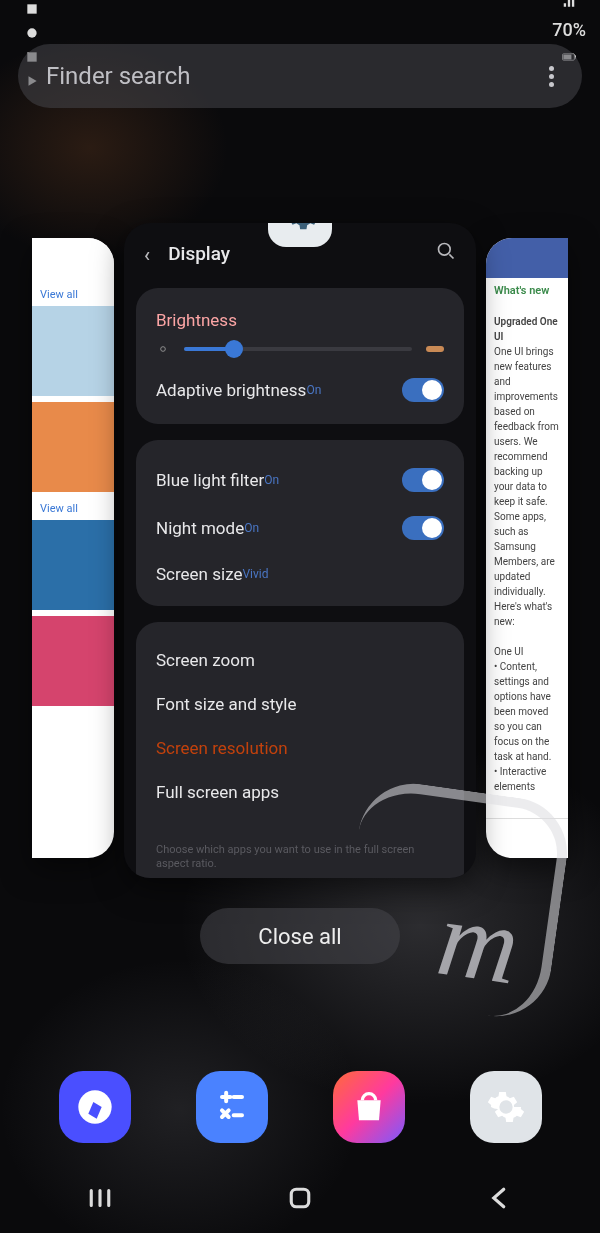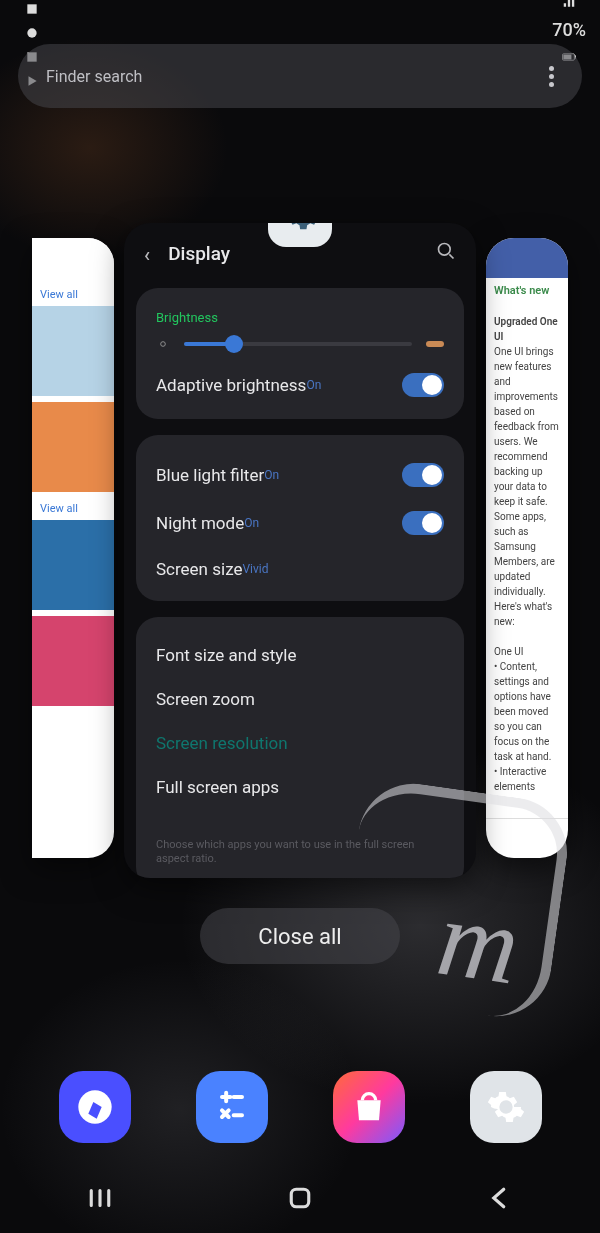--- a/index.html
+++ b/index.html
@@ -32,21 +32,21 @@
   .sb-icon { width:14px; height:14px; display:inline-block; }
   
   .searchbar {
     position: relative;
     margin: 10px 18px 0;
     height: 64px;
     background: rgba(70,70,75,.55);
     border-radius: 40px;
     display:flex; align-items:center; padding:0 28px;
   }
-  .searchbar span { color:#bfbfc4; font-size:16px; }
+  .searchbar span { color:#bfbfc4; font-size:24px; }
   .searchbar .more { margin-left:auto; display:flex; flex-direction:column; gap:3px; }
   .searchbar .more i { width:5px; height:5px; background:#c7c7cc; border-radius:50%; }
   
   .recents {
     position: relative;
     margin-top: 90px;
     height: 700px;
     display:flex;
     align-items:flex-start;
     justify-content:center;
@@ -56,21 +56,21 @@
     overflow:hidden;
     box-shadow: 0 10px 30px rgba(0,0,0,.5);
   }
   .card.side {
     width: 82px; height: 620px;
     margin-top: 40px;
     background:#fff;
     flex-shrink: 0;
   }
   .card.left { margin-left:-30px; border-top-right-radius:26px; border-bottom-right-radius:26px; border-top-left-radius:0; border-bottom-left-radius:0;}
-  .card.right{ margin-right:-30px; border-top-left-radius:26px; border-bottom-left-radius:26px; border-top-right-radius:0; border-bottom-right-radius:0;border-radius:28px;}
+  .card.right{ margin-right:-30px; border-top-left-radius:26px; border-bottom-left-radius:26px; border-top-right-radius:0; border-bottom-right-radius:0;}
   .card.center {
     width: 352px; height: 655px;
     background:#0e0e11;
     margin: 25px 10px 0;
     display:flex; flex-direction:column;
     position: relative;
     flex-shrink: 0;
   }
   
   .app-chip {
@@ -115,22 +115,22 @@
     display:flex; align-items:center; gap:14px; margin-top:12px;
   }
   .slider .track {
     flex:1; height:4px; background:#3a3a40; border-radius:4px; position:relative;
   }
   .slider .fill { position:absolute; left:0; top:0; bottom:0; width:22%; background:#3a78d6; border-radius:4px;}
   .slider .thumb { position:absolute; left:22%; top:50%; transform:translate(-50%,-50%); width:18px; height:18px; border-radius:50%; background:#3a78d6;}
   .slider .sun { width:14px; height:14px; }
   .slider .sun circle{stroke:#999;fill:none;stroke-width:1.5;}
   .slider .cap { width:18px; height:6px; background:#c98a55; border-radius:3px;}
-  .grouplabel { font-size:13px; color:#22c55e; }
-  .dim .lbl { color:#0f766e; }
+  .grouplabel { font-size:17px; color:#fca5a5; }
+  .dim .lbl { color:#c2410c; }
   .tinynote { font-size:11px; color:#5a5a60; margin-top:4px; line-height:1.3; }
 
   
   .card.left { display:flex; flex-direction:column;}
   .gal-top{height:46px;background:#fff;}
   .gal-row{height:90px;background:#e9e9ea;margin-bottom:6px; display:flex;}
   .gal-cell{flex:1;background:#b6d3e6;}
   .gal-cell.c2{background:#e88a4a;}
   .gal-cell.c3{background:#2b6fa8;}
   .gal-cell.c4{background:#d5446d;}
@@ -318,24 +318,24 @@
       <div class="row">
         <div class="txt">
           <span class="lbl">Screen size</span>
           <span class="sub">Vivid</span>
         </div>
       </div>
     </div>
 
     <div class="group">
       <div class="row">
+        <span class="lbl">Screen zoom</span>
+      </div>
+      <div class="row">
         <span class="lbl">Font size and style</span>
-      </div>
-      <div class="row">
-        <span class="lbl">Screen zoom</span>
       </div>
       <div class="row dim">
         <span class="lbl">Screen resolution</span>
       </div>
       <div class="row" style="flex-direction:column;align-items:flex-start;gap:37px;">
         <span class="lbl">Full screen apps</span>
         <span class="tinynote">Choose which apps you want to use in the full screen aspect ratio.</span>
       </div>
     </div>
   </div>

